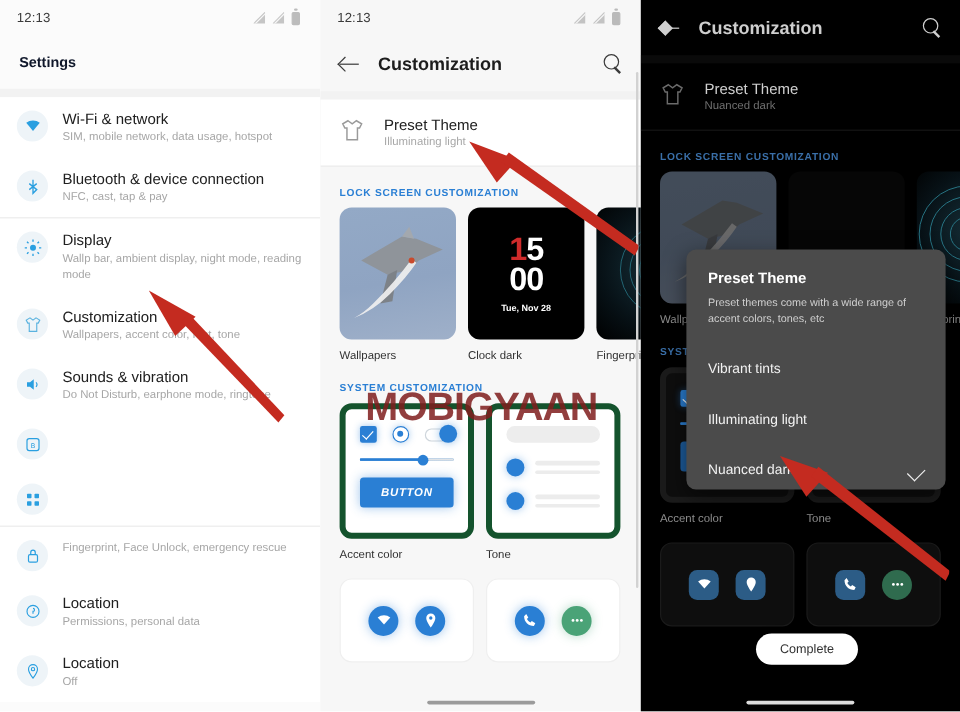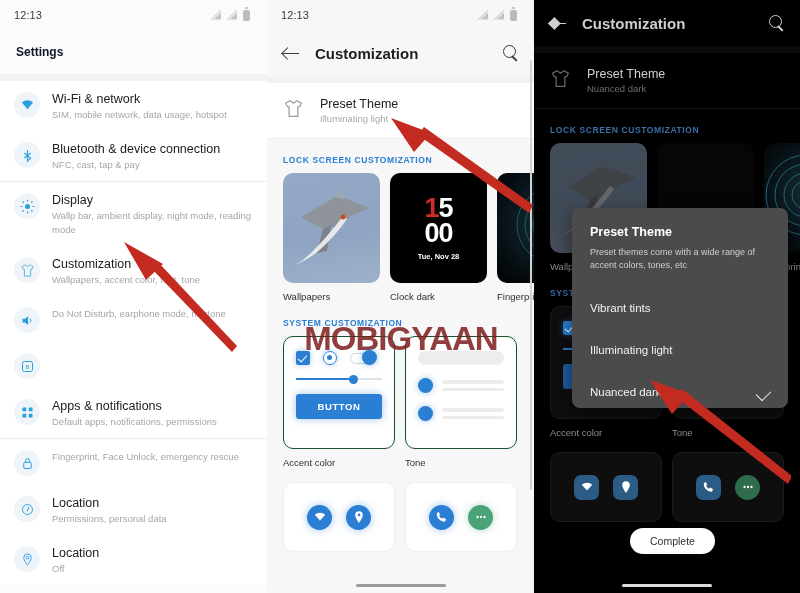--- a/index.html
+++ b/index.html
@@ -90,21 +90,21 @@
   .clockcard { background:#000; display:flex; flex-direction:column; align-items:center;
                justify-content:center; color:#fff; }
   .p3 .clockcard { background:#060606; }
   .ch { font-size:27px; font-weight:bold; line-height:25px; letter-spacing:-1px; }
   .ch .r { color:#cf2b2b; }
   .cdate { font-size:7.5px; font-weight:bold; margin-top:6px; }
   .fpcard { background:radial-gradient(circle at 55% 45%,#17323c 0%,#071116 62%,#000 100%); }
 
   .sysrow { display:flex; gap:10px; padding:0 0 0 16px; }
   .syscard { width:112px; height:113px; background:#fff; border-radius:10px;
-             border:1px solid #14532d; padding:14px 12px; }
+             border:5px solid #14532d; padding:14px 12px;font-style:italic; }
   .p3 .syscard { background:#0e0e0e; border-color:#1b1b1b; }
   .ctrls { display:flex; align-items:center; gap:13px; }
   .chk { width:14px;height:14px; background:#2a7fd4; border-radius:2px; position:relative;
          box-shadow:0 0 6px rgba(42,127,212,.45); }
   .chk::after { content:""; position:absolute; left:4px; top:1.5px; width:4px;height:8px;
                 border:solid #fff; border-width:0 1.7px 1.7px 0; transform:rotate(42deg); }
   .radio { width:14px;height:14px; border:1.6px solid #2a7fd4; border-radius:50%; position:relative;
            box-shadow:0 0 6px rgba(42,127,212,.4); }
   .radio::after { content:""; position:absolute; left:3px;top:3px; width:5px;height:5px;
                   background:#2a7fd4; border-radius:50%; }
@@ -254,20 +254,21 @@
       </div>
 
       <div class="row">
         <div class="rico">
           <svg viewBox="0 0 24 24">
               <path d="M4 9v6h4l5 4V5L8 9z" fill="#2a9fe0"></path>
               <path d="M16 9a4 4 0 0 1 0 6" stroke="#2a9fe0" stroke-width="1.6" fill="none"></path>
             </svg>
           </div>
         <div class="rtxt">
+          <div class="rtitle">Sounds &amp; vibration</div>
           <div class="rsub">Do Not Disturb, earphone mode, ringtone</div>
         </div>
       </div>
 
       <div class="row">
         <div class="rico">
           <svg viewBox="0 0 24 24">
               <rect x="4" y="4" width="16" height="16" rx="3" fill="none" stroke="#2a9fe0" stroke-width="1.6"></rect>
               <text x="12" y="16" font-size="9" text-anchor="middle" fill="#2a9fe0">B</text>
             </svg>
@@ -278,24 +279,20 @@
         <div class="rico">
           <svg viewBox="0 0 24 24">
               <g fill="#2a9fe0">
                 <rect x="4" y="4" width="6" height="6" rx="1"></rect>
                 <rect x="14" y="4" width="6" height="6" rx="1"></rect>
                 <rect x="4" y="14" width="6" height="6" rx="1"></rect>
                 <rect x="14" y="14" width="6" height="6" rx="1"></rect>
               </g>
             </svg>
           </div>
-        <div class="rtxt">
-          <div class="rtitle">Apps &amp; notifications</div>
-          <div class="rsub">Default apps, notifications, permissions</div>
-        </div>
       </div>
 
       <div class="line"></div>
 
       <div class="row">
         <div class="rico">
           <svg viewBox="0 0 24 24">
               <rect x="6" y="10" width="12" height="10" rx="2" fill="none" stroke="#2a9fe0" stroke-width="1.6"></rect>
               <path d="M9 10V7a3 3 0 0 1 6 0v3" fill="none" stroke="#2a9fe0" stroke-width="1.6"></path>
             </svg>

